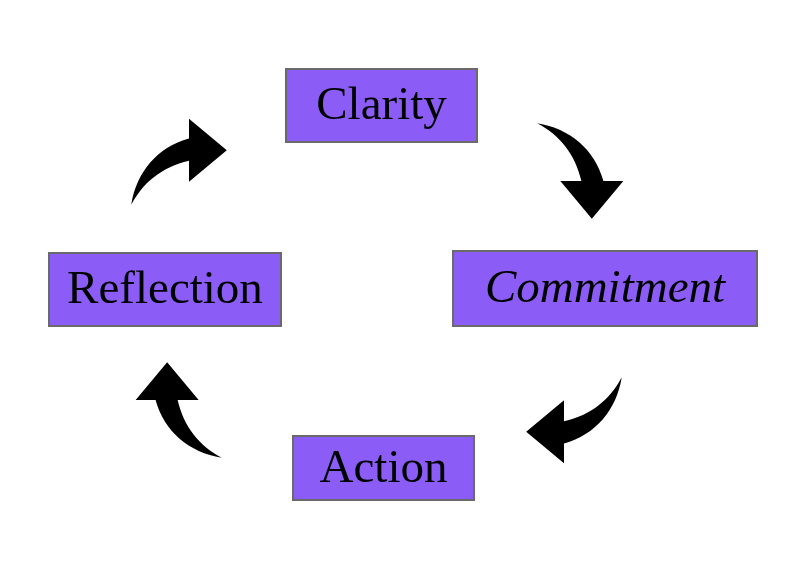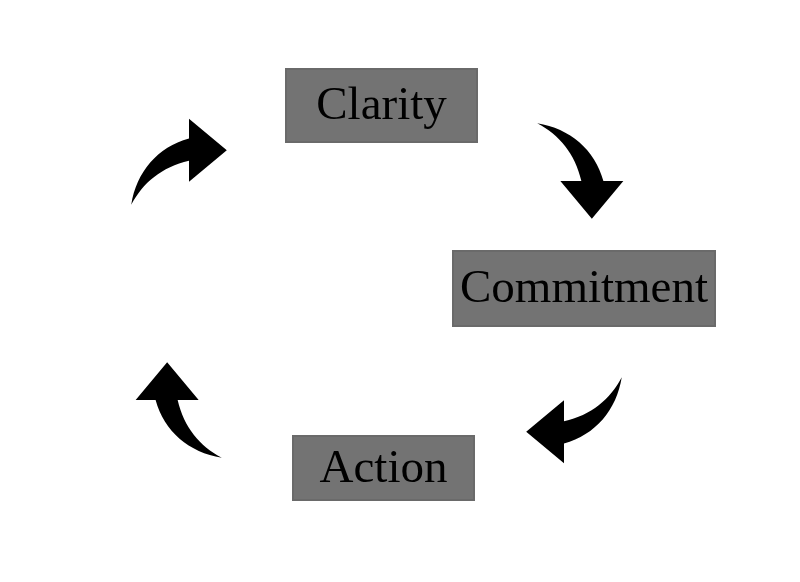--- a/index.html
+++ b/index.html
@@ -10,36 +10,36 @@
   .canvas {
     position: relative;
     width: 800px;
     height: 582px;
     background: #ffffff;
     overflow: hidden;
     font-family: "Liberation Serif", serif;
   }
   .node {
     position: absolute;
-    background: #737373;
+    background: #8b5cf6;
     border: 2px solid #6a6a6a;
     display: flex;
     align-items: center;
     justify-content: center;
     box-sizing: border-box;
   }
   .node .label {
     font-size: 47px;
     color: #000000;
     line-height: 1;
     white-space: nowrap;
     padding-bottom: 4px;
   }
   .node-clarity    { left: 285px; top: 68px;  width: 193px; height: 75px; }
-  .node-commitment { left: 452px; top: 250px; width: 264px; height: 77px; }
+  .node-commitment { left: 452px; top: 250px; width: 306px; height: 77px; font-style: italic; }
   .node-action     { left: 292px; top: 435px; width: 183px; height: 66px; }
   .node-reflection { left: 48px;  top: 252px; width: 234px; height: 75px; }
 
   .arrow {
     position: absolute;
     width: 105px;
     height: 105px;
   }
   .arrow svg { width: 100%; height: 100%; display: block; }
   .arrow-clarity-to-commitment { left: 532px; top: 118px; }                    
@@ -57,20 +57,23 @@
   </div>
 
   <div class="node node-commitment">
     <span class="label">Commitment</span>
   </div>
 
   <div class="node node-action">
     <span class="label">Action</span>
   </div>
 
+  <div class="node node-reflection">
+    <span class="label">Reflection</span>
+  </div>
 
   <div class="arrow arrow-clarity-to-commitment">
     <svg viewBox="0 0 100 100" aria-hidden="true">
       <path d="M 5,5 C 36,10 60,30 68,60 L 87,60 L 57,96 L 27,60 L 47,60 C 41,34 26,16 5,5 Z" fill="#000000"></path>
     </svg>
   </div>
 
   <div class="arrow arrow-commitment-to-action">
     <svg viewBox="0 0 100 100" aria-hidden="true">
       <path d="M 5,5 C 36,10 60,30 68,60 L 87,60 L 57,96 L 27,60 L 47,60 C 41,34 26,16 5,5 Z" fill="#000000"></path>

